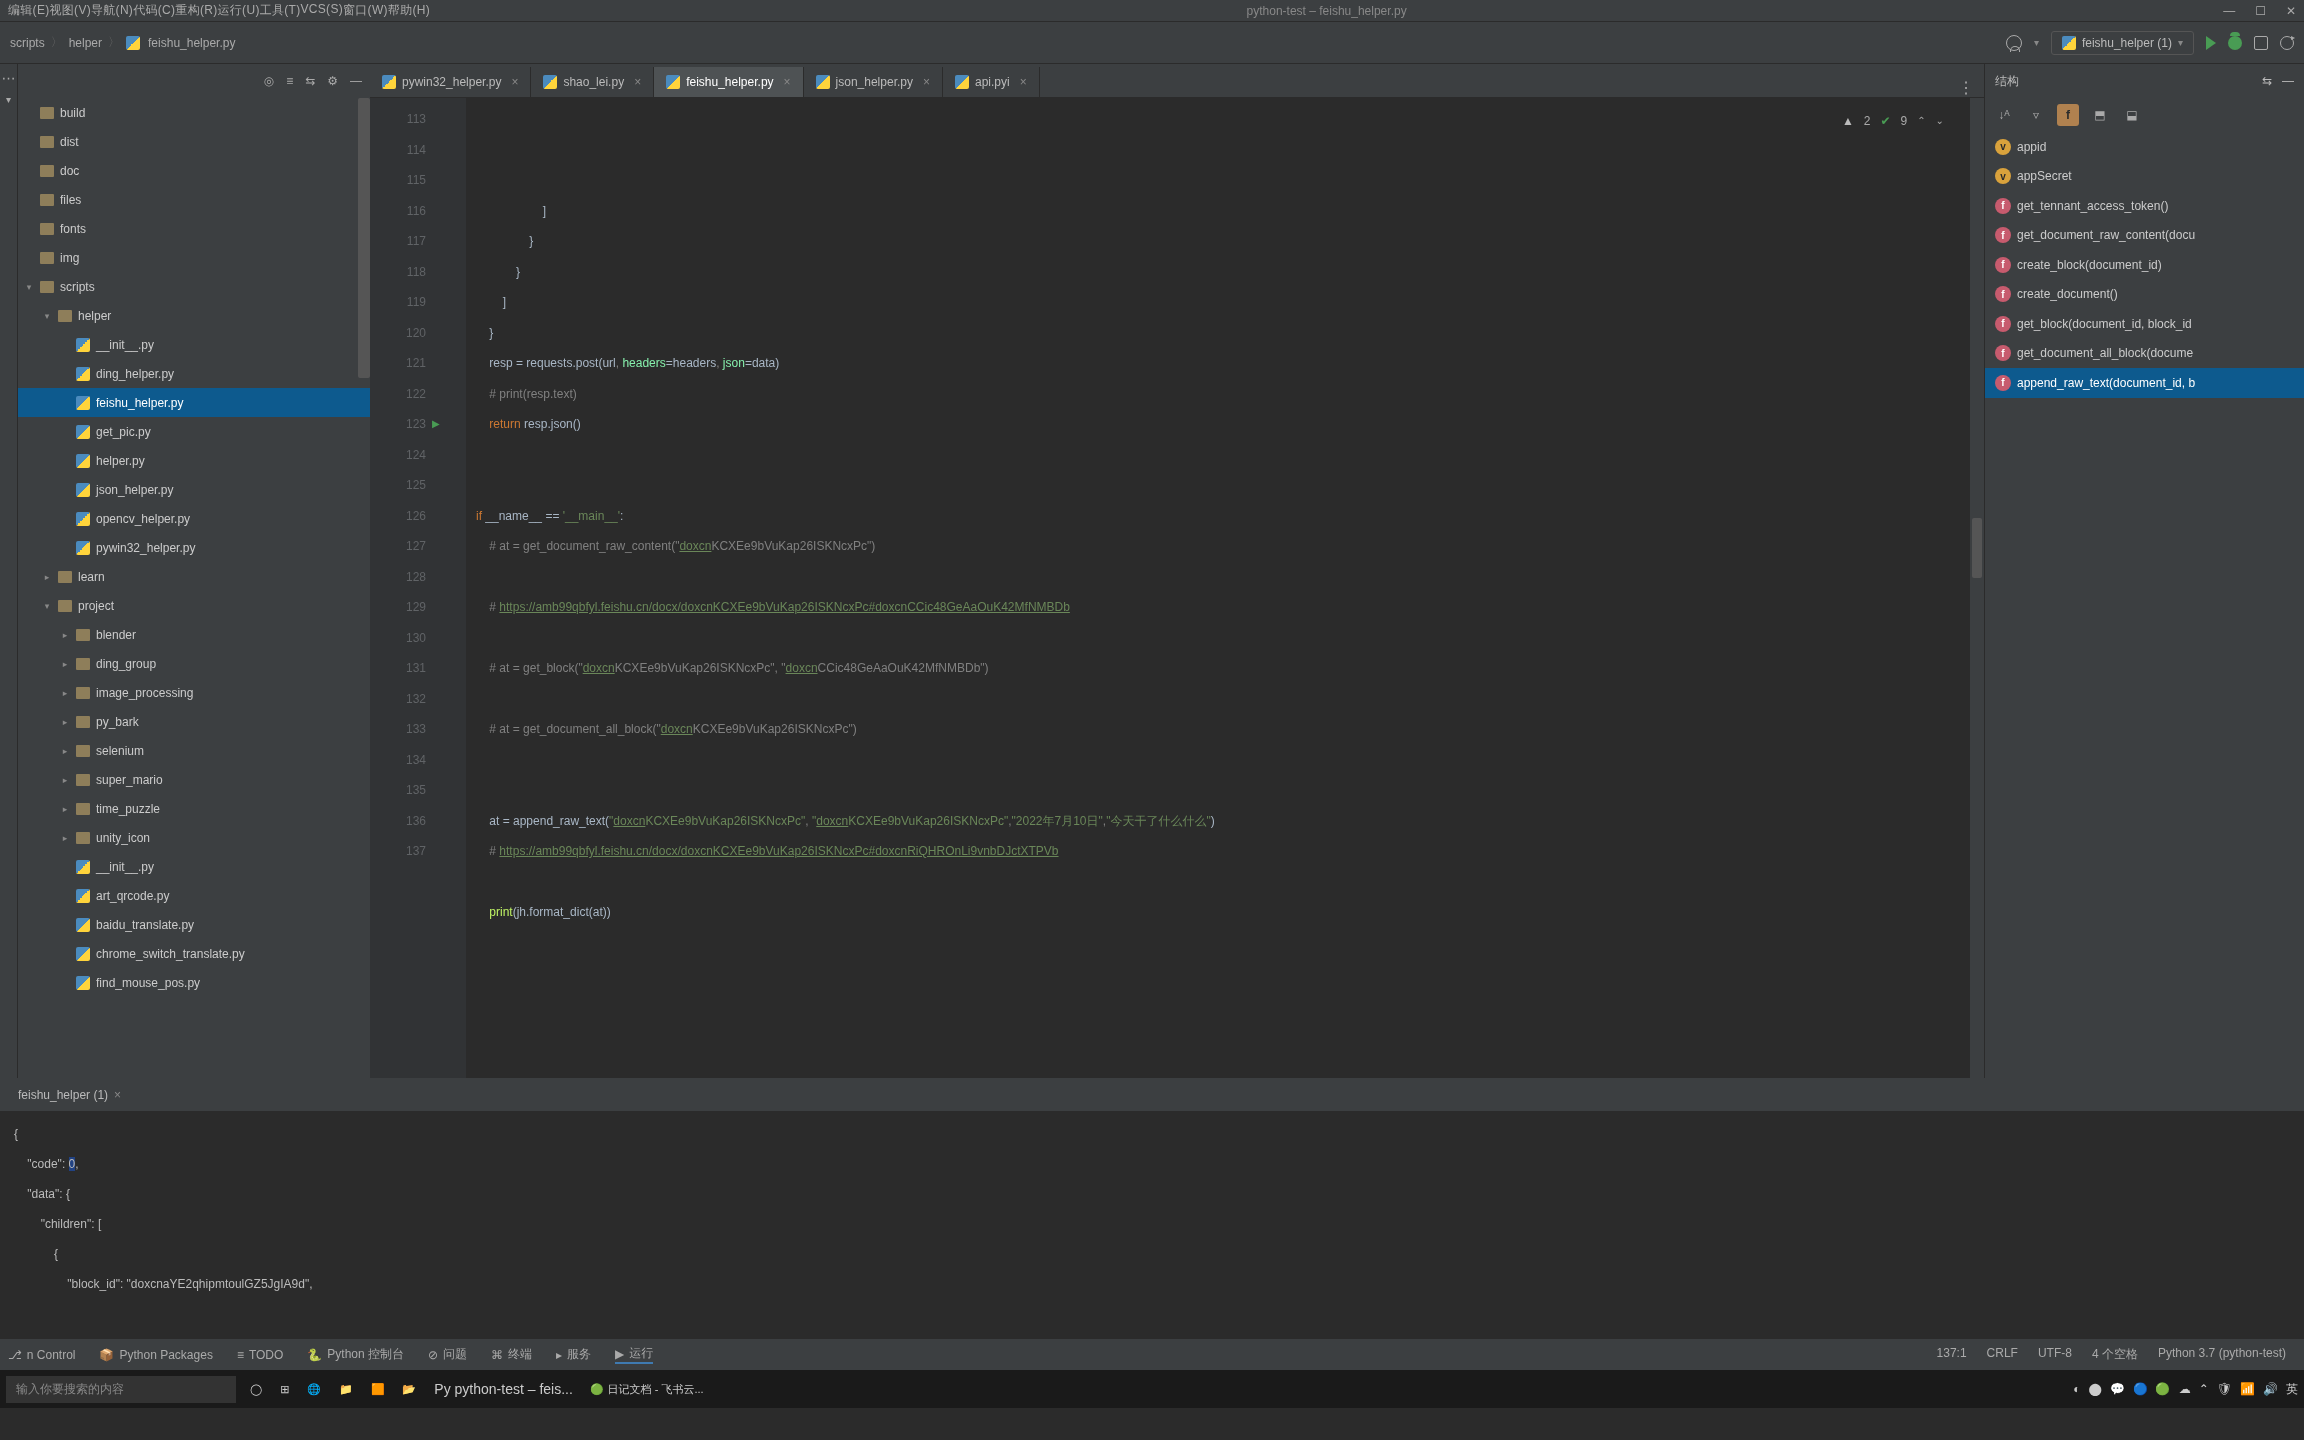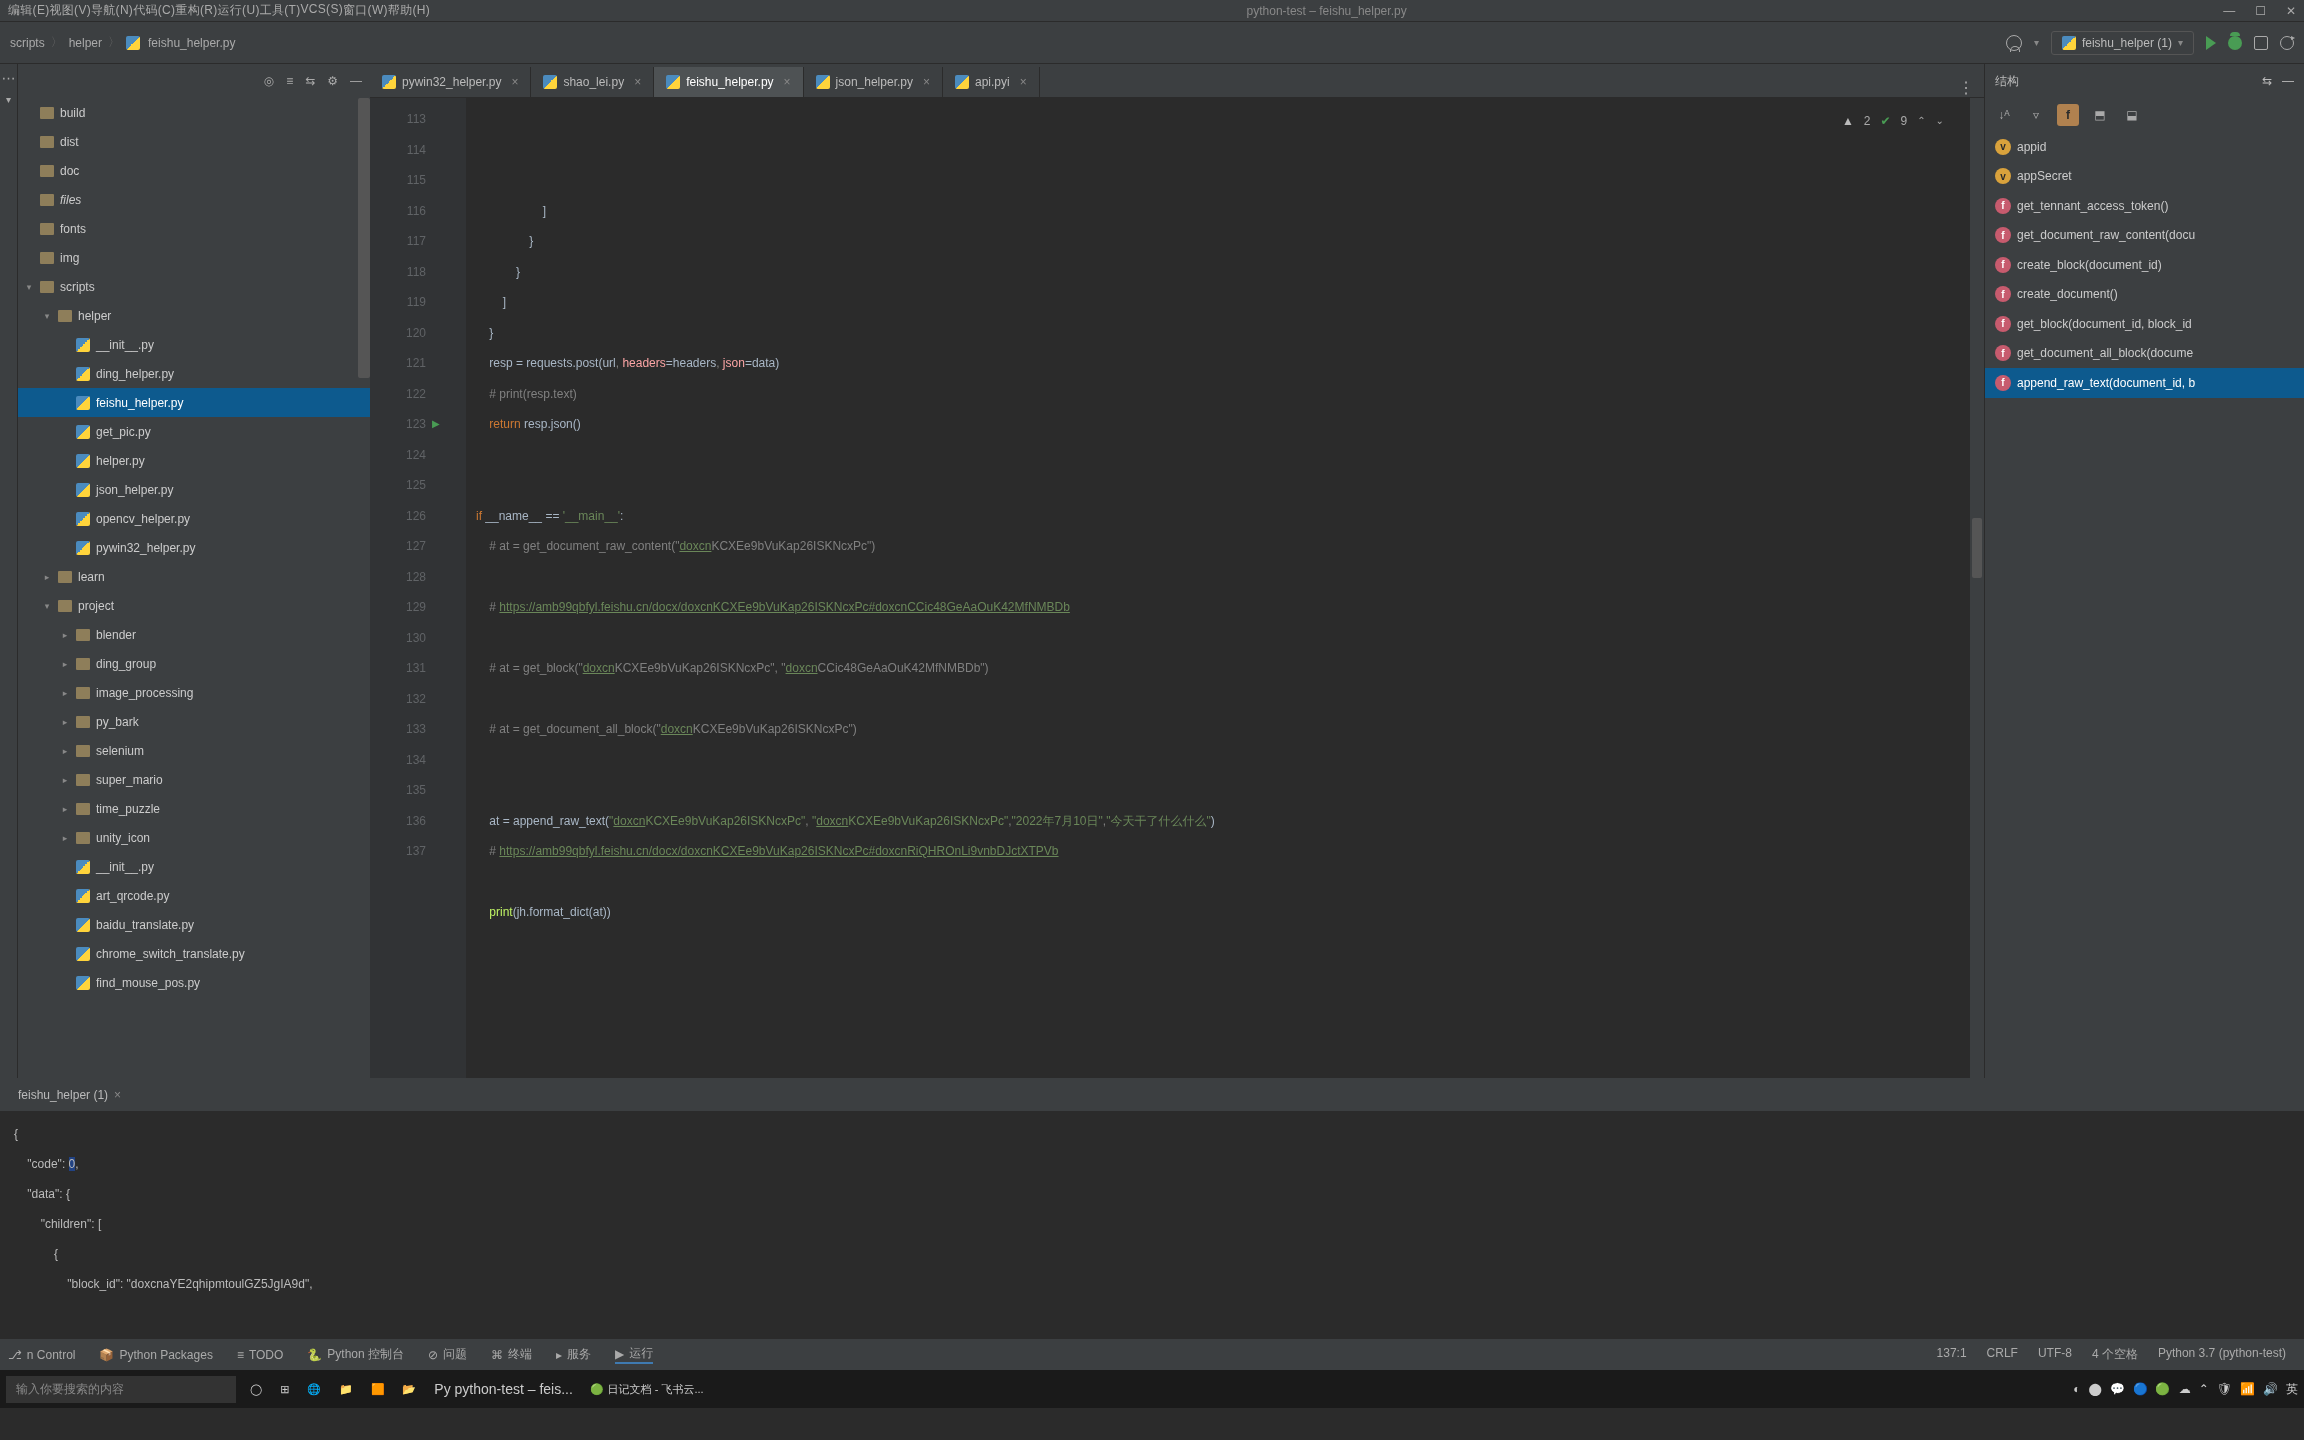--- a/index.html
+++ b/index.html
@@ -53,21 +53,21 @@
 .editor{flex:1;display:flex;position:relative;font-family:'JetBrains Mono','Consolas',monospace;font-size:13px}
 .gutter{width:74px;background:#313335;color:#606366;text-align:right;padding-top:6px;line-height:30.5px}
 .gutter div{padding-right:18px;height:30.5px}
 .gutter .run-g{position:absolute;left:62px;color:#499c54;font-size:10px}
 .fold-g{width:22px;background:#313335;position:relative}
 .code{flex:1;background:#2b2b2b;padding-top:6px;line-height:30.5px;white-space:pre;color:#a9b7c6;position:relative;overflow-x:auto}
 .code .line{height:30.5px;padding-left:10px}
 .kw{color:#cc7832}
 .str{color:#6a8759}
 .str-u{color:#6a8759;text-decoration:underline}
-.param{color:#fca5a5}
+.param{color:#86efac}
 .cmt{color:#808080}
 .builtin{color:#bef264}
 .insp{position:absolute;top:6px;right:20px;display:flex;align-items:center;gap:10px;background:#2b2b2b;padding:2px 6px;color:#aaa}
 .insp .warn{color:#bbb}
 .insp .chk{color:#499c54}
 .insp .car{font-size:10px}
 .editor-side-scroll{width:14px;background:#3c3f41;position:relative}
 .editor-side-scroll .thumb{position:absolute;top:420px;left:2px;width:10px;height:60px;background:#555;border-radius:2px}
 .struct-panel{width:320px;background:#3c3f41;border-left:1px solid #2b2b2b;display:flex;flex-direction:column}
 .struct-hdr{height:34px;display:flex;align-items:center;padding:0 10px;color:#bbb;gap:10px}
@@ -172,21 +172,21 @@
         <div class="tree-item" style="padding-left: 6px;">
           <span class="exp"></span>
           <span class="folder"></span>
           <span>dist</span>
         </div>
         <div class="tree-item" style="padding-left: 6px;">
           <span class="exp"></span>
           <span class="folder"></span>
           <span>doc</span>
         </div>
-        <div class="tree-item" style="padding-left: 6px; font-style: italic;">
+        <div class="tree-item" style="padding-left: 6px;">
           <span class="exp"></span>
           <span class="folder"></span>
           <span>files</span>
         </div>
         <div class="tree-item" style="padding-left: 6px;">
           <span class="exp"></span>
           <span class="folder"></span>
           <span>fonts</span>
         </div>
         <div class="tree-item" style="padding-left: 6px;">

